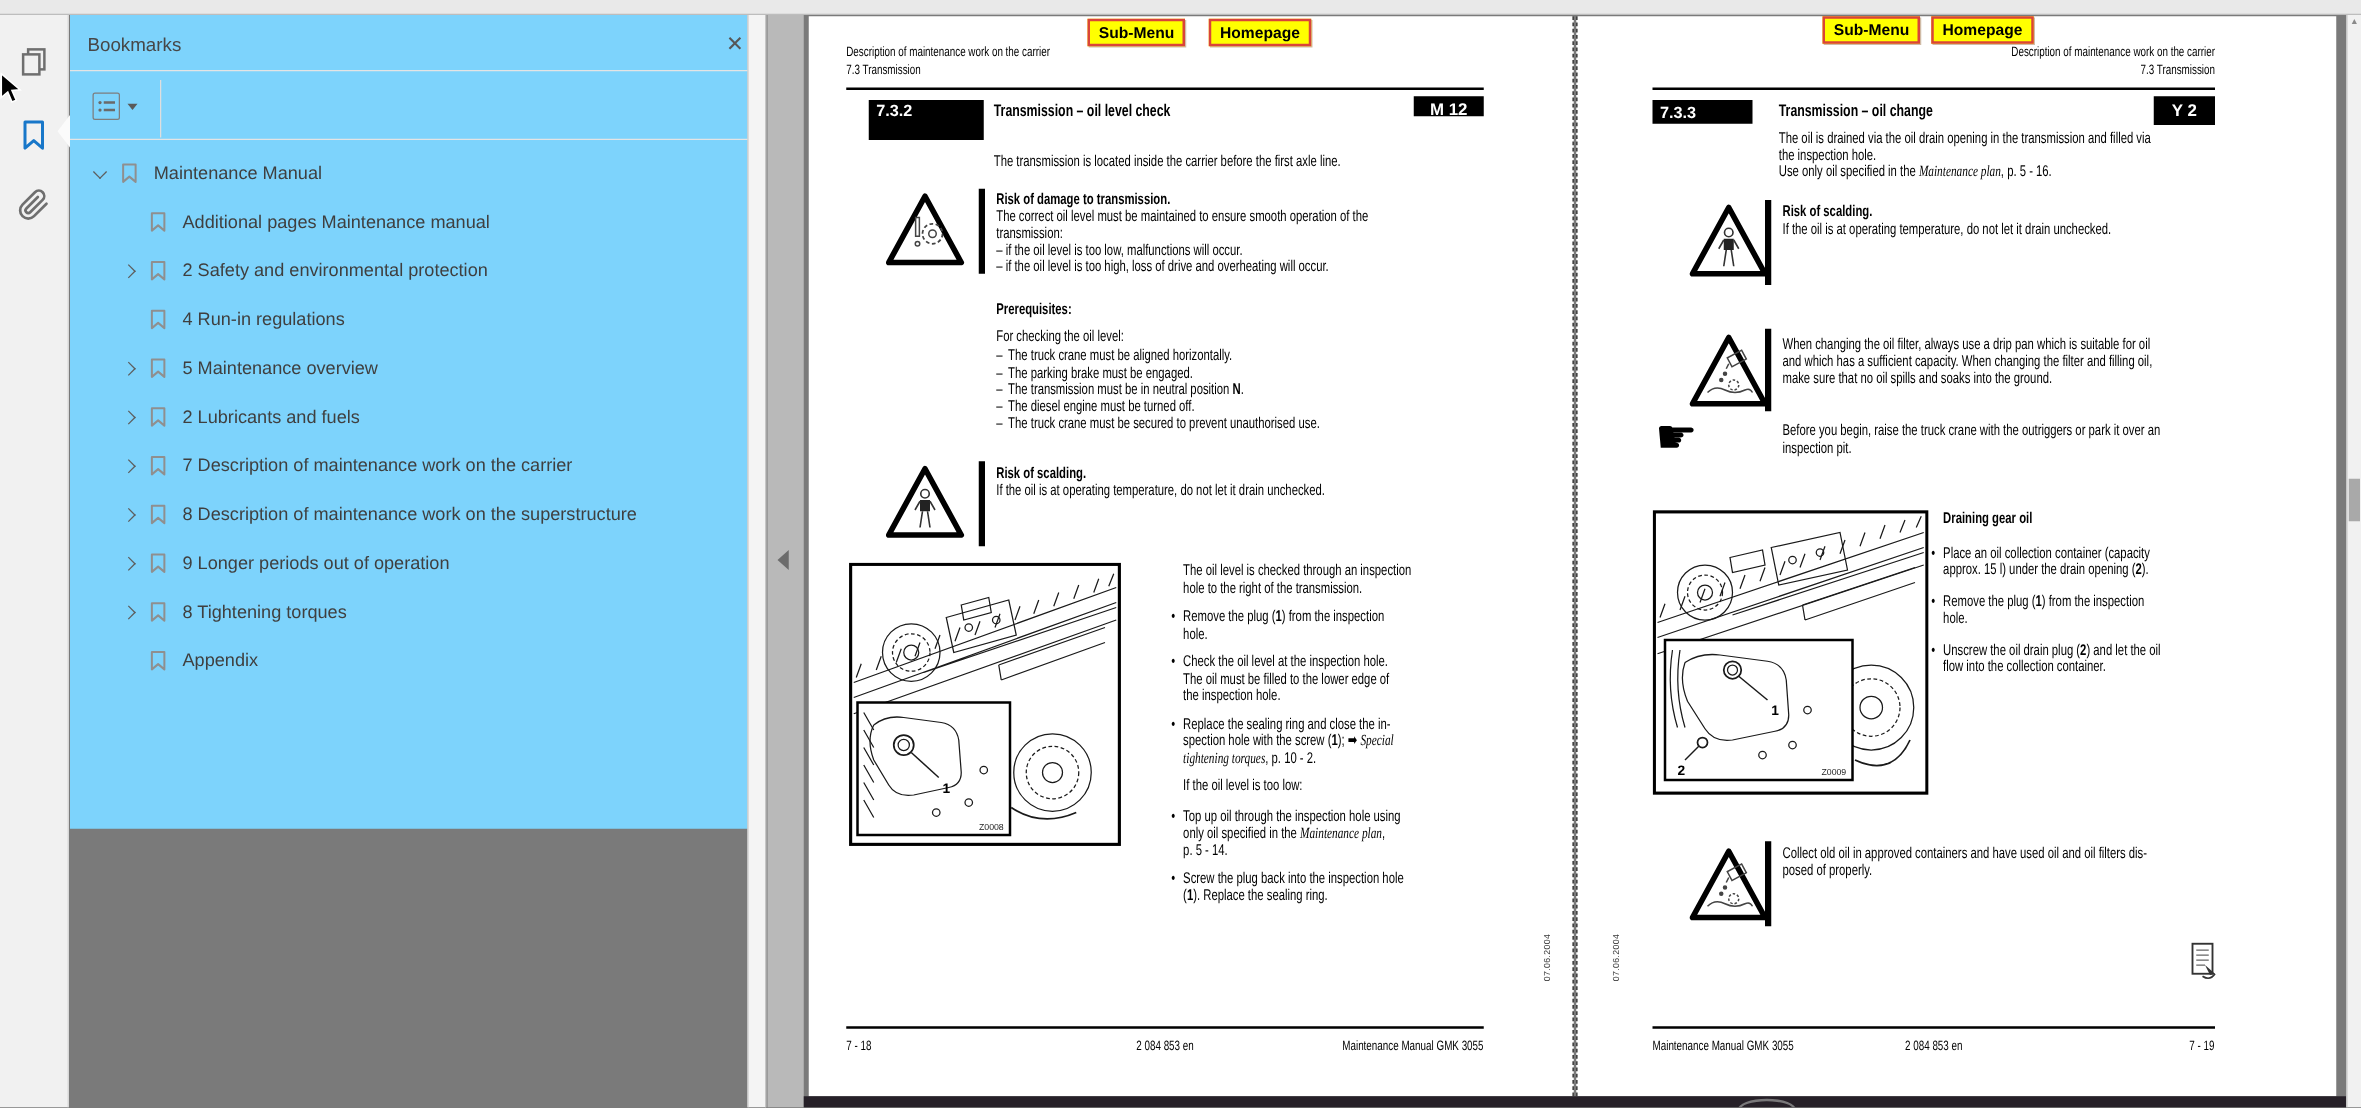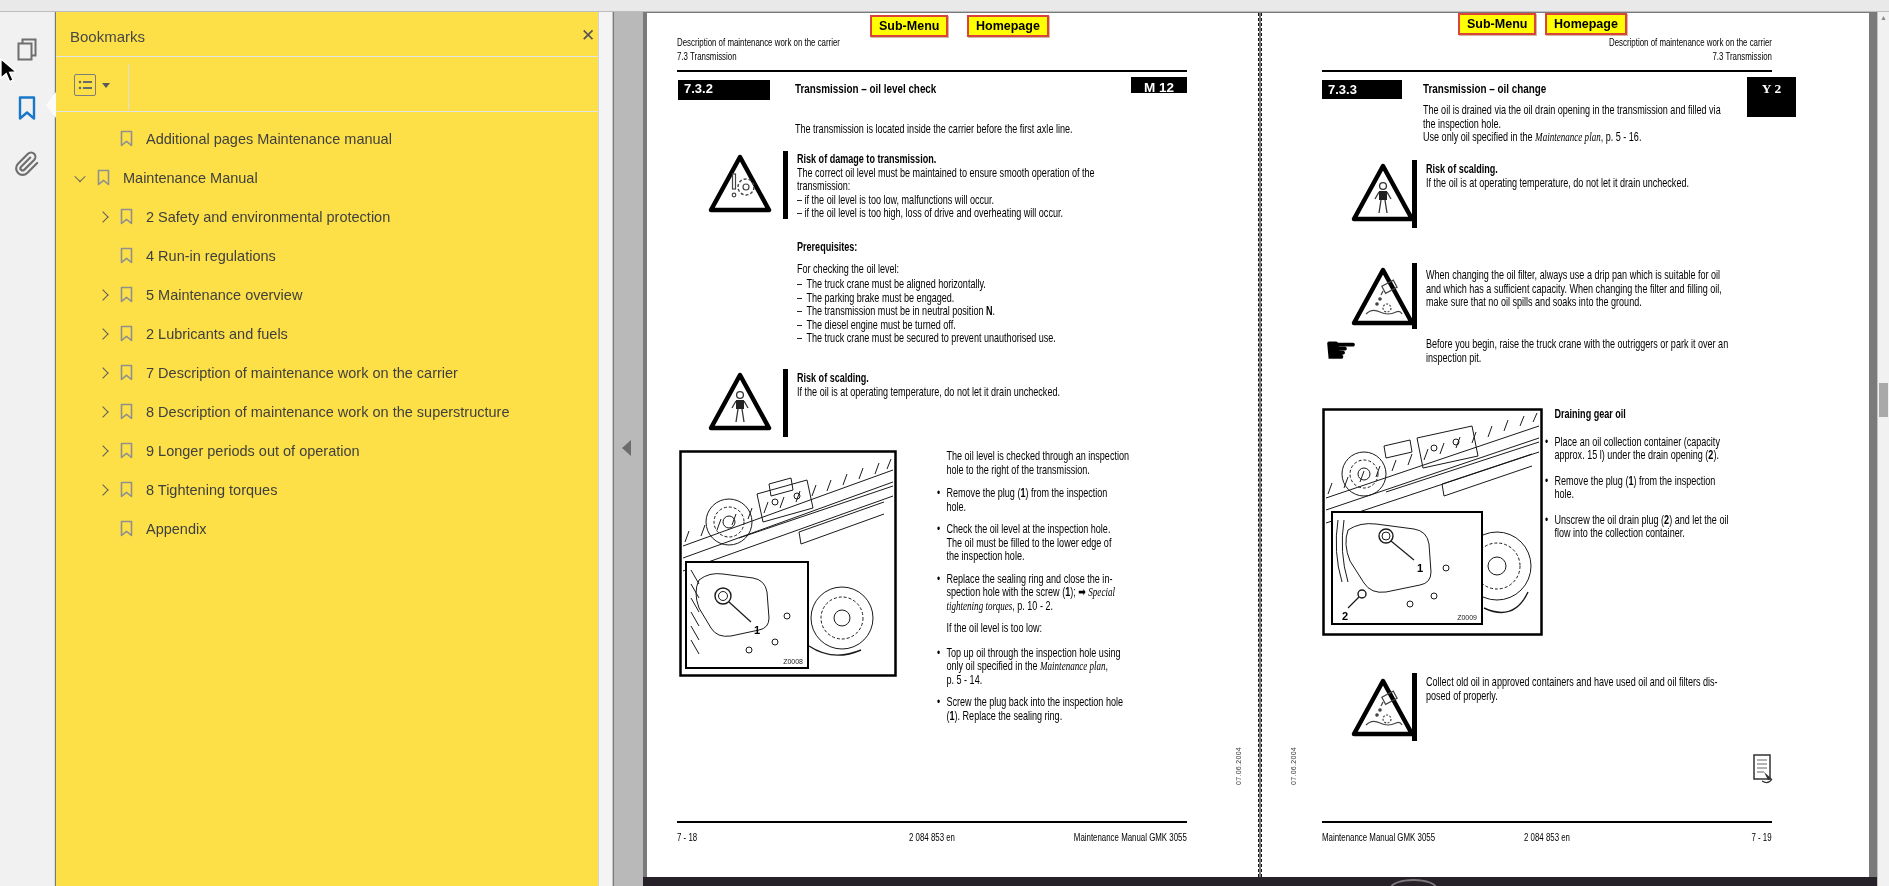--- a/index.html
+++ b/index.html
@@ -15,22 +15,22 @@
                 background:#f1f1f1; border-right:1px solid #dadada; z-index:4; }
   .strip-btn { position:absolute; left:13px; width:28px; height:28px; display:flex;
                align-items:center; justify-content:center; }
   .strip-notch { position:absolute; left:46px; top:92px; width:0; height:0;
                  border-top:13px solid transparent; border-bottom:13px solid transparent;
                  border-right:10px solid #fbfbfb; z-index:6; }
 
   .cursor { position:absolute; left:0px; top:58px; z-index:50; }
 
   
-  .panel { position:absolute; left:56px; top:12px; width:542px; height:874px;
-           background:#fde047; z-index:3; }
+  .panel { position:absolute; left:56px; top:12px; width:542px; height:651px;
+           background:#7dd3fc; z-index:3; }
   .panel-title { position:absolute; left:14px; top:16px; font-size:15px; color:#474747; }
   .panel-close { position:absolute; left:520px; top:12px; width:24px; height:24px;
                  font-size:17px; color:#565656; text-align:center; line-height:24px; cursor:default; }
   .panel-div1 { position:absolute; left:0; top:44px; width:100%; height:1px; background:#e4e4e4; }
   .opt-btn { position:absolute; left:18px; top:62px; width:22px; height:22px;
              border:1px solid #7d7d7d; border-radius:2px; }
   .opt-glyph { position:absolute; left:3px; top:4px; }
   .opt-caret { position:absolute; left:46px; top:71px; width:0; height:0;
                border-left:4px solid transparent; border-right:4px solid transparent;
                border-top:5px solid #5a5a5a; }
@@ -155,39 +155,39 @@
         <rect x="5" y="2" width="9" height="2" fill="#6a6a6a"></rect>
       <circle cx="2" cy="9" r="1.3" fill="#6a6a6a"></circle>
         <rect x="5" y="8" width="9" height="2" fill="#6a6a6a"></rect>
     </svg>
   </div>
   <div class="opt-caret"></div>
   <div class="panel-vdiv"></div>
   <div class="panel-div2"></div>
 
   <div class="tree">
+      <div class="bm-row lvl1">
+        <span class="chevbox">
+          <span class="chev down"></span>
+        </span>
+        <span class="bm-ic">
+          <svg width="15" height="17" viewBox="0 0 15 17">
+            <path d="M2.5 1.5 h10 v14 l-5 -4.2 -5 4.2 z" fill="none" stroke="#8f8f8f" stroke-width="1.6" stroke-linejoin="round"></path>
+          </svg>
+        </span>
+        <span class="bm-label">Maintenance Manual</span>
+      </div>
       <div class="bm-row lvl2">
         <span class="chevbox"></span>
         <span class="bm-ic">
           <svg width="15" height="17" viewBox="0 0 15 17">
             <path d="M2.5 1.5 h10 v14 l-5 -4.2 -5 4.2 z" fill="none" stroke="#8f8f8f" stroke-width="1.6" stroke-linejoin="round"></path>
           </svg>
         </span>
         <span class="bm-label">Additional pages Maintenance manual</span>
-      </div>
-      <div class="bm-row lvl1">
-        <span class="chevbox">
-          <span class="chev down"></span>
-        </span>
-        <span class="bm-ic">
-          <svg width="15" height="17" viewBox="0 0 15 17">
-            <path d="M2.5 1.5 h10 v14 l-5 -4.2 -5 4.2 z" fill="none" stroke="#8f8f8f" stroke-width="1.6" stroke-linejoin="round"></path>
-          </svg>
-        </span>
-        <span class="bm-label">Maintenance Manual</span>
       </div>
       <div class="bm-row lvl2">
         <span class="chevbox">
           <span class="chev right"></span>
         </span>
         <span class="bm-ic">
           <svg width="15" height="17" viewBox="0 0 15 17">
             <path d="M2.5 1.5 h10 v14 l-5 -4.2 -5 4.2 z" fill="none" stroke="#8f8f8f" stroke-width="1.6" stroke-linejoin="round"></path>
           </svg>
         </span>
@@ -290,21 +290,21 @@
 <div class="page page-left">
   <div class="nav-btn" style="left:223px; top:2px;">Sub-Menu</div>
   <div class="nav-btn" style="left:320px; top:2px;">Homepage</div>
 
   <div class="pdf hdr cnd" style="left:30px; top:23px; width:430px;">
       <div class="tline"><span>Description of maintenance work on the carrier</span></div>
       <div class="tline"><span>7.3 Transmission</span></div>
     </div>
   <div class="rule" style="left:30px; top:57px; width:510px;"></div>
 
-  <div class="sec-no" style="left:31px; top:67px; width:92px; height:20px; line-height:18px;">7.3.2</div>
+  <div class="sec-no" style="left:48px; top:67px; width:92px; height:32px; line-height:18px;">7.3.2</div>
   <div class="sec-title cnd" style="left:148px; top:68px;">Transmission – oil level check</div>
   <div class="code-box" style="left:484px; top:64px; width:56px; height:16px; line-height:22px;">M 12</div>
 
   <div class="pdf cnd" style="left:148px; top:110px; width:520px;">
       <div class="tline"><span>The transmission is located inside the carrier before the first axle line.</span></div>
     </div>
 
   <svg class="fig" style="left:60px; top:139px;" width="66" height="64" viewBox="0 0 66 64">
     <path d="M33 5 L62 58 L4 58 Z" fill="#fff" stroke="#000" stroke-width="4.5" stroke-linejoin="round"></path>
     <rect x="25.5" y="22" width="3" height="15" fill="none" stroke="#444" stroke-width="1.2"></rect>
@@ -472,21 +472,21 @@
   <div class="nav-btn" style="left:283px; top:0px;">Homepage</div>
 
   <div class="pdf hdr cnd-r" style="left:60px; top:23px; width:450px; text-align:right;">
       <div class="tline"><span>Description of maintenance work on the carrier</span></div>
       <div class="tline"><span>7.3 Transmission</span></div>
     </div>
   <div class="rule" style="left:60px; top:57px; width:450px;"></div>
 
   <div class="sec-no" style="left:60px; top:67px; width:80px; height:19px; line-height:19px;">7.3.3</div>
   <div class="sec-title cnd" style="left:161px; top:68px;">Transmission – oil change</div>
-  <div class="code-box" style="left:485px; top:64px; width:49px; height:40px; line-height:23px;font-family:Liberation Serif, serif;">Y 2</div>
+  <div class="code-box" style="left:461px; top:64px; width:49px; height:23px; line-height:23px;">Y 2</div>
 
   <div class="pdf cnd" style="left:161px; top:91px; width:480px;">
       <div class="tline"><span>The oil is drained via the oil drain opening in the transmission and filled via</span></div>
       <div class="tline"><span>the inspection hole.</span></div>
       <div class="tline"><span>Use only oil specified in the </span><span class="it">Maintenance plan</span><span>, p. 5 - 16.</span></div>
     </div>
 
   <svg class="fig" style="left:88px; top:148px;" width="66" height="64" viewBox="0 0 66 64">
     <path d="M33 5 L62 58 L4 58 Z" fill="#fff" stroke="#000" stroke-width="4.5" stroke-linejoin="round"></path>
     <circle cx="33" cy="25" r="3.4" fill="none" stroke="#333" stroke-width="1.3"></circle>

